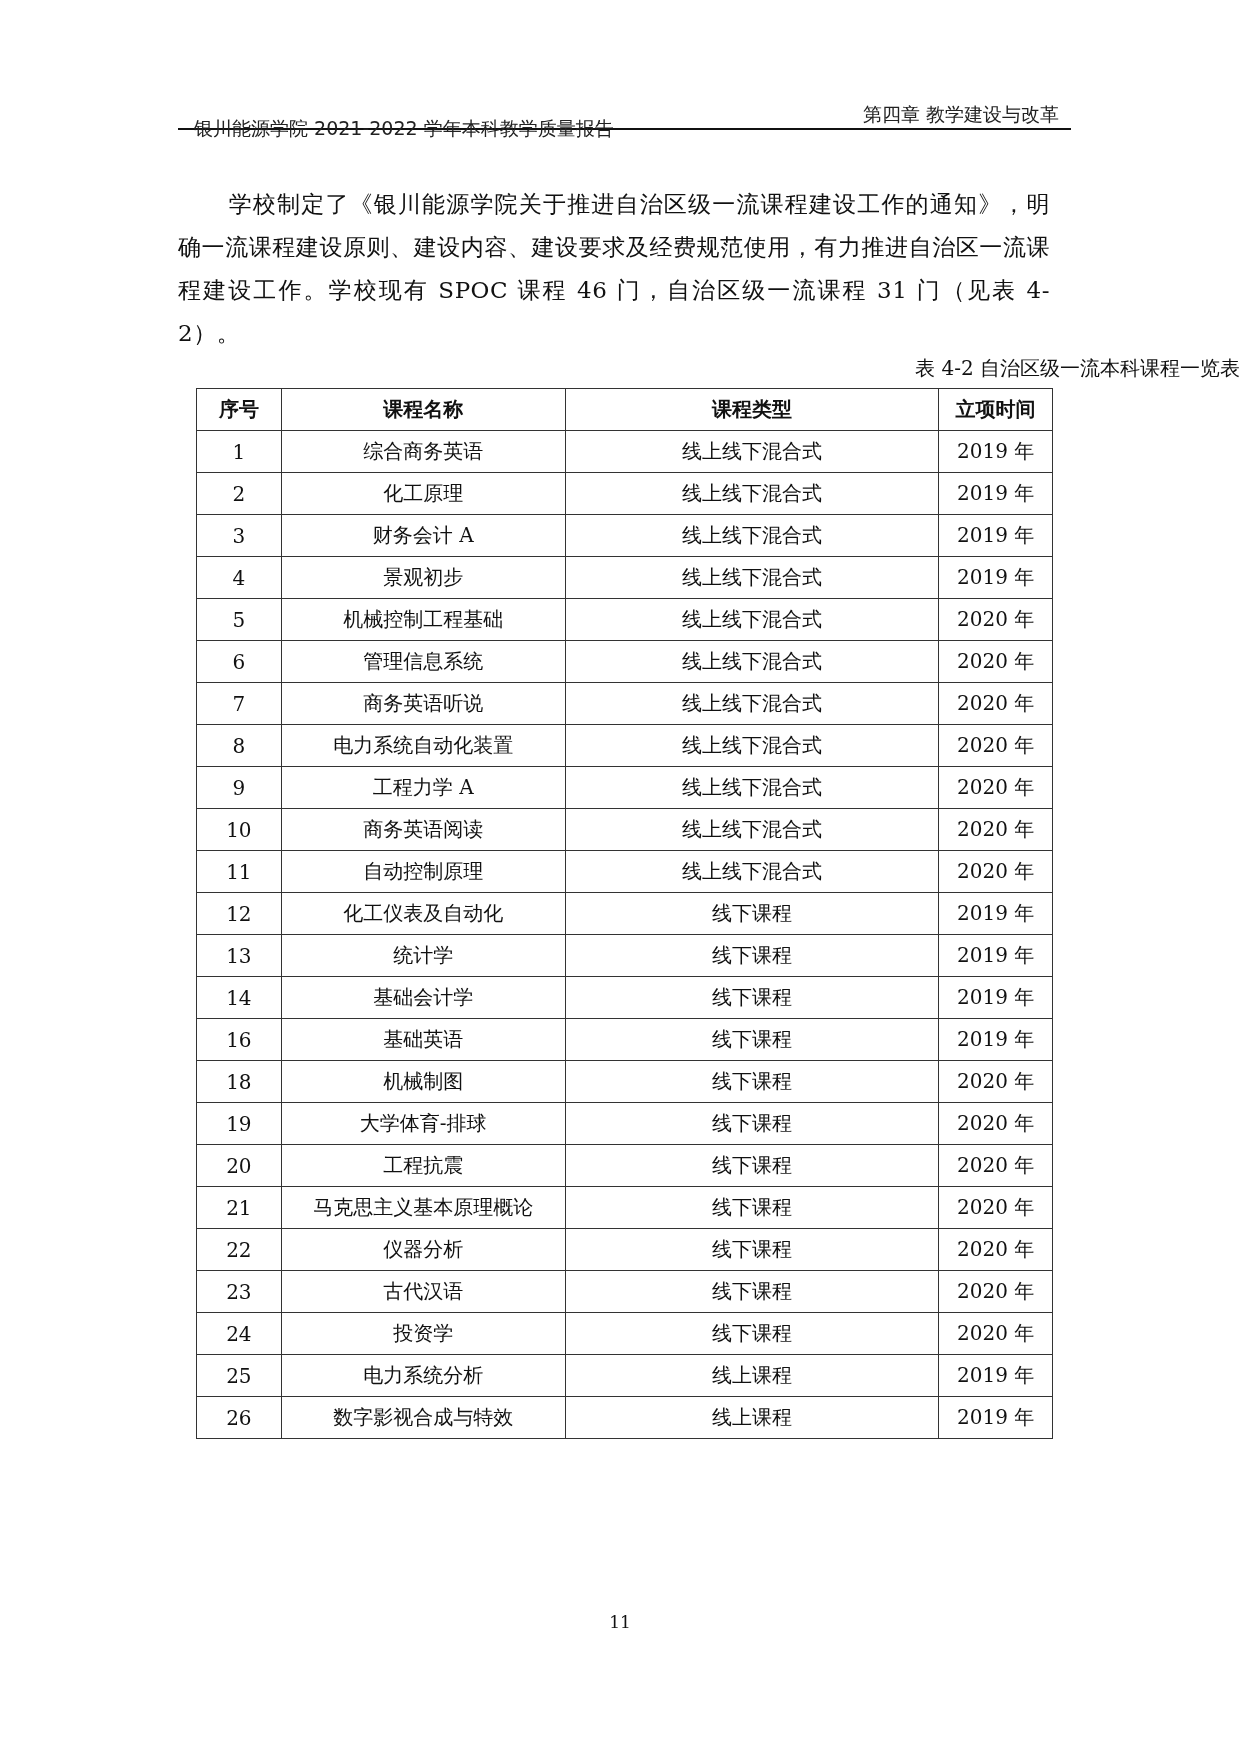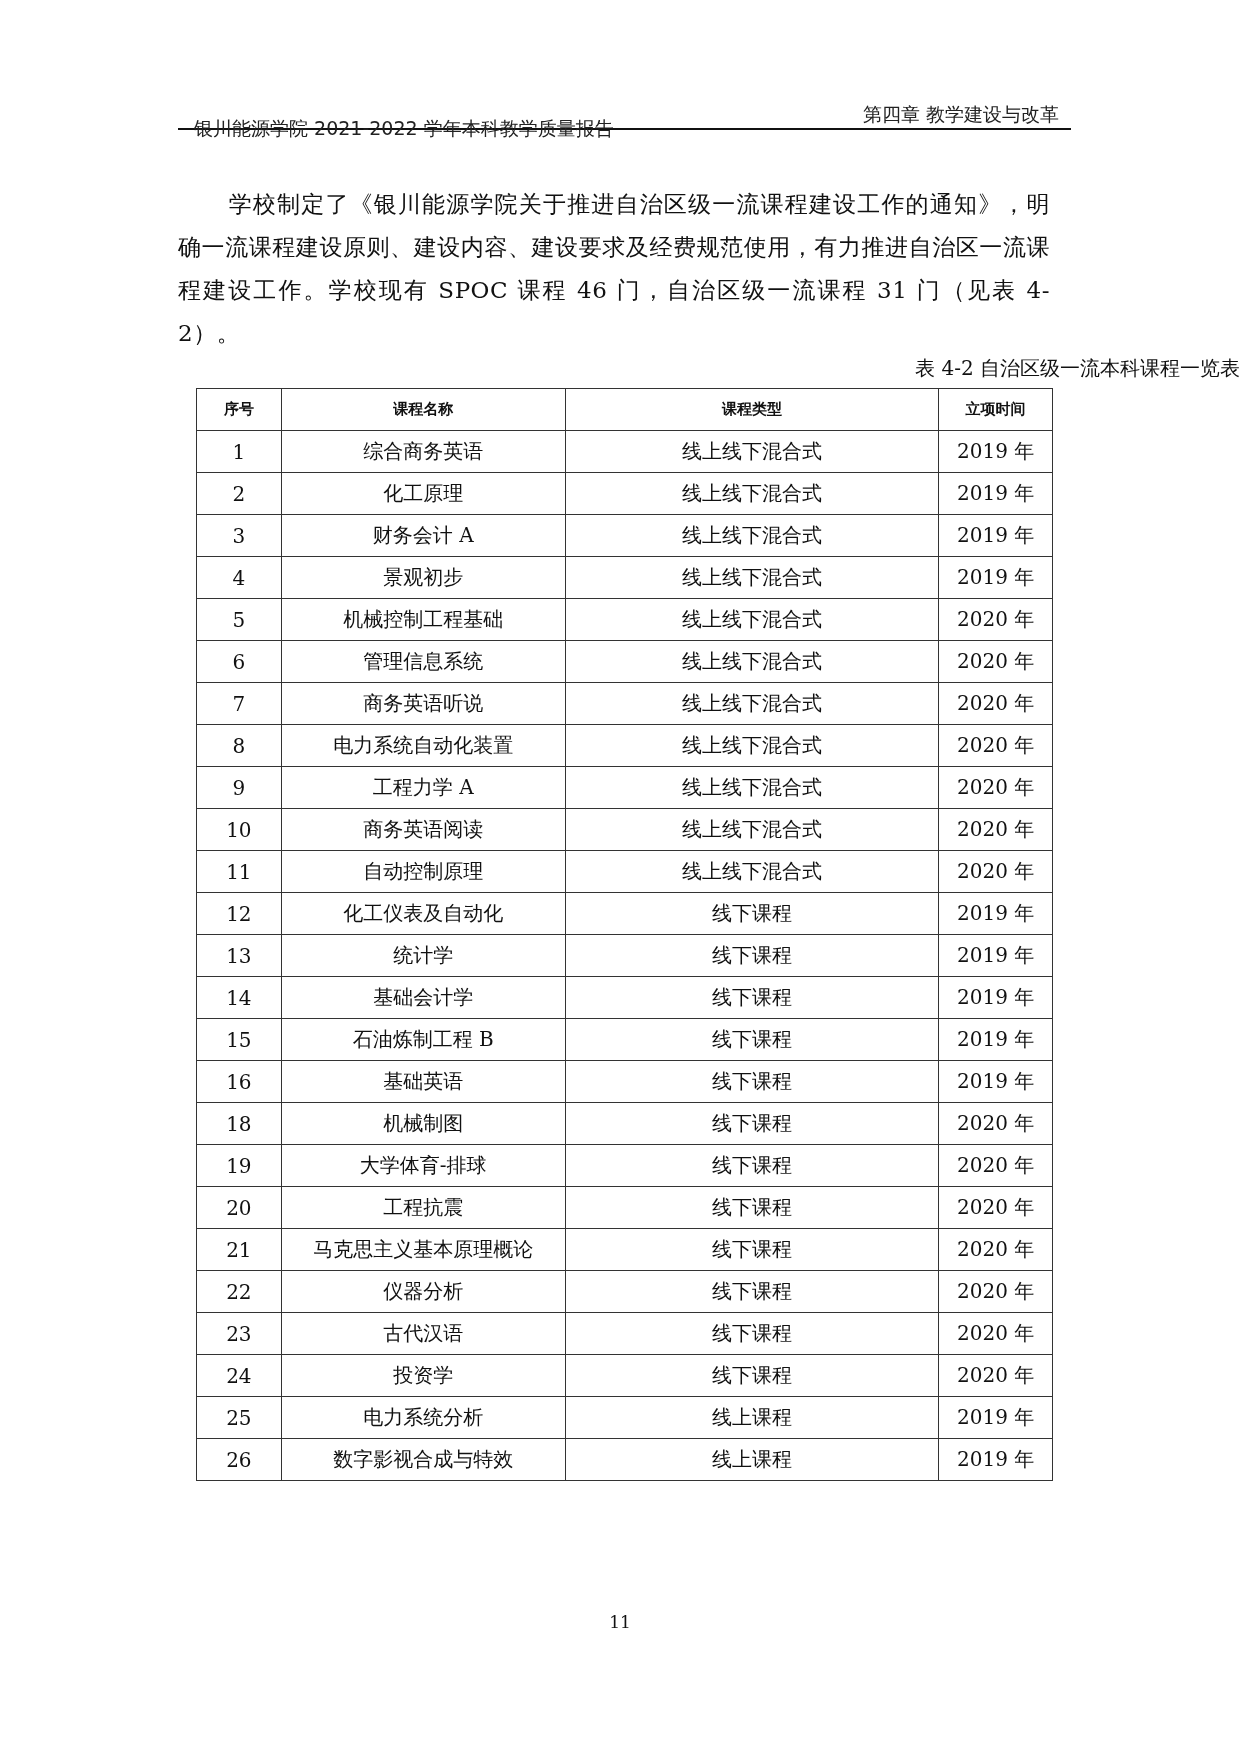--- a/index.html
+++ b/index.html
@@ -13,21 +13,21 @@
                   font-family: "DejaVu Sans", "Liberation Sans", sans-serif; color: #222; }
   .para { position: absolute; left: 178px; top: 183px; width: 872px;
           font-size: 23px; line-height: 43px; text-align: justify; letter-spacing: 0.5px; }
   .para .indent { display: inline-block; width: 50px; }
   .caption { position: absolute; left: 0; top: 355px; width: 1240px; text-align: right;
              font-size: 20px; }
   table.courses { position: absolute; left: 196px; top: 388px; width: 857px;
                   border-collapse: collapse; font-size: 20px; }
   table.courses th, table.courses td { border: 1.5px solid #333; text-align: center;
                   height: 41px; padding: 0; }
-  table.courses th { font-weight: bold; font-family: "DejaVu Sans", "Liberation Sans", sans-serif; font-size: 15px; }
+  table.courses th { font-weight: bold; font-family: "DejaVu Sans", "Liberation Sans", sans-serif; font-size: 20px; }
   .c1 { width: 84px; } .c2 { width: 284px; } .c3 { width: 374px; } .c4 { width: 113px; }
   .pagenum { position: absolute; left: 0; top: 1612px; width: 1240px; text-align: center;
              font-size: 17px; }
 </style>
 </head>
 <body>
 
 <div class="header">
   <span class="header-left">银川能源学院 2021-2022 学年本科教学质量报告</span>
   <span class="header-right">第四章  教学建设与改革</span>
@@ -125,26 +125,20 @@
         <td>线下课程</td>
         <td>2019 年</td>
       </tr>
       <tr>
         <td>14</td>
         <td>基础会计学</td>
         <td>线下课程</td>
         <td>2019 年</td>
       </tr>
       <tr>
-        <td>15</td>
-        <td>石油炼制工程 B</td>
-        <td>线下课程</td>
-        <td>2019 年</td>
-      </tr>
-      <tr>
         <td>16</td>
         <td>基础英语</td>
         <td>线下课程</td>
         <td>2019 年</td>
       </tr>
       <tr>
         <td>18</td>
         <td>机械制图</td>
         <td>线下课程</td>
         <td>2020 年</td>

